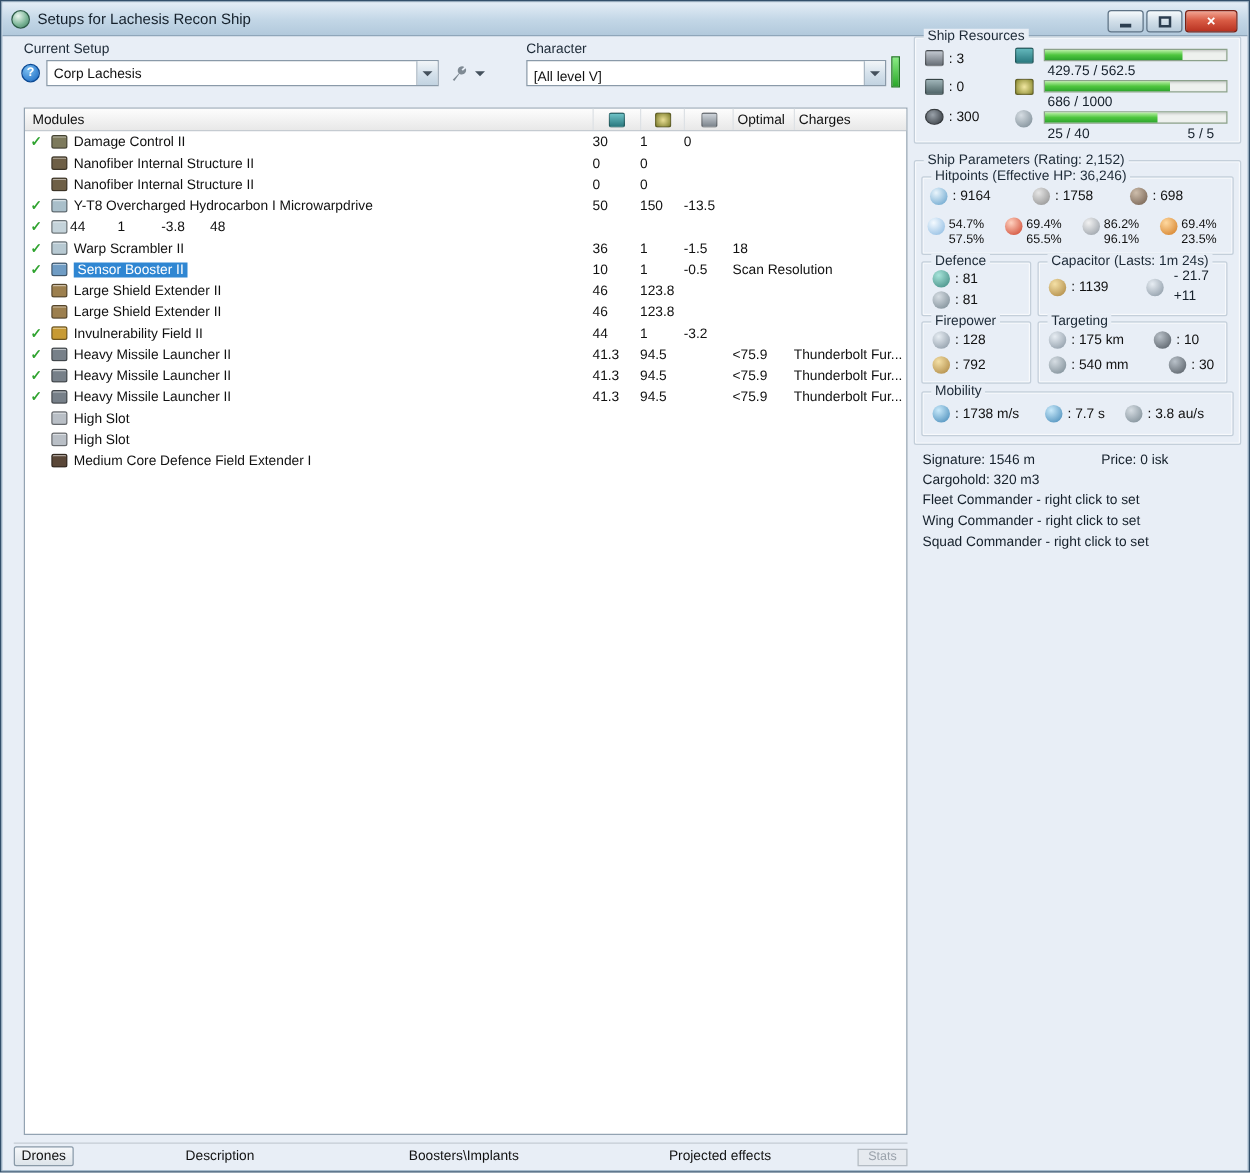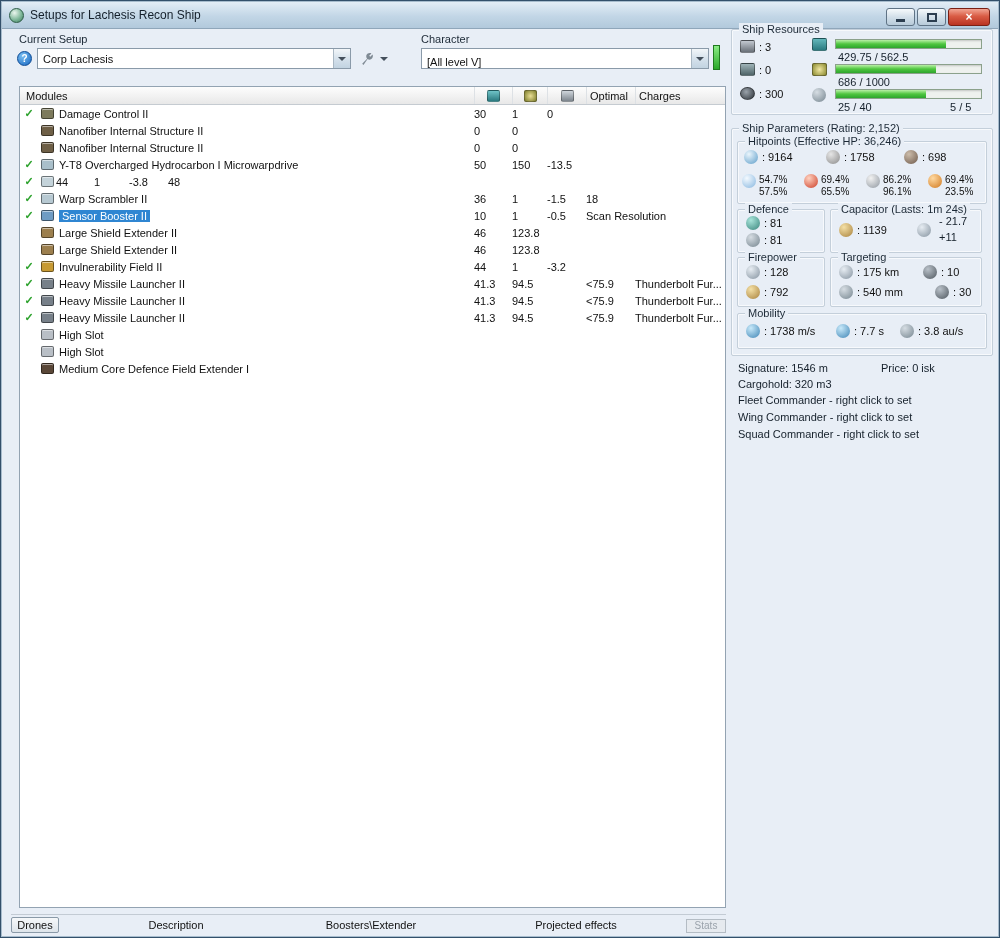--- a/index.html
+++ b/index.html
@@ -414,21 +414,21 @@
           <span class="c-cap"></span>
           <span class="c-opt"></span>
           <span class="c-chg"></span>
         </div>
     </div>
   </div>
 
   <div class="bottombar">
     <div class="tabbtn boxed" style="left:0px;top:2px;width:48px;">Drones</div>
     <div class="tabbtn" style="left:105px;top:4px;width:120px;">Description</div>
-    <div class="tabbtn" style="left:290px;top:4px;width:140px;">Boosters\Extender</div>
+    <div class="tabbtn" style="left:290px;top:4px;width:140px;">Boosters\Implants</div>
     <div class="tabbtn" style="left:495px;top:4px;width:140px;">Projected effects</div>
     <div class="tabbtn disabled" style="left:675px;top:4px;width:40px;">Stats</div>
   </div>
 
   <div class="groupbox" style="left:730px;top:127px;width:262px;height:228px;">
     <span class="grouplabel">Ship Parameters (Rating: 2,152)</span>
 
     <div class="groupbox" style="left:5px;top:12px;width:250px;height:63px;">
       <span class="grouplabel" style="background:#e8eef6;">Hitpoints (Effective HP: 36,246)</span>
       <div class="stat" style="left:6px;top:8px;">

